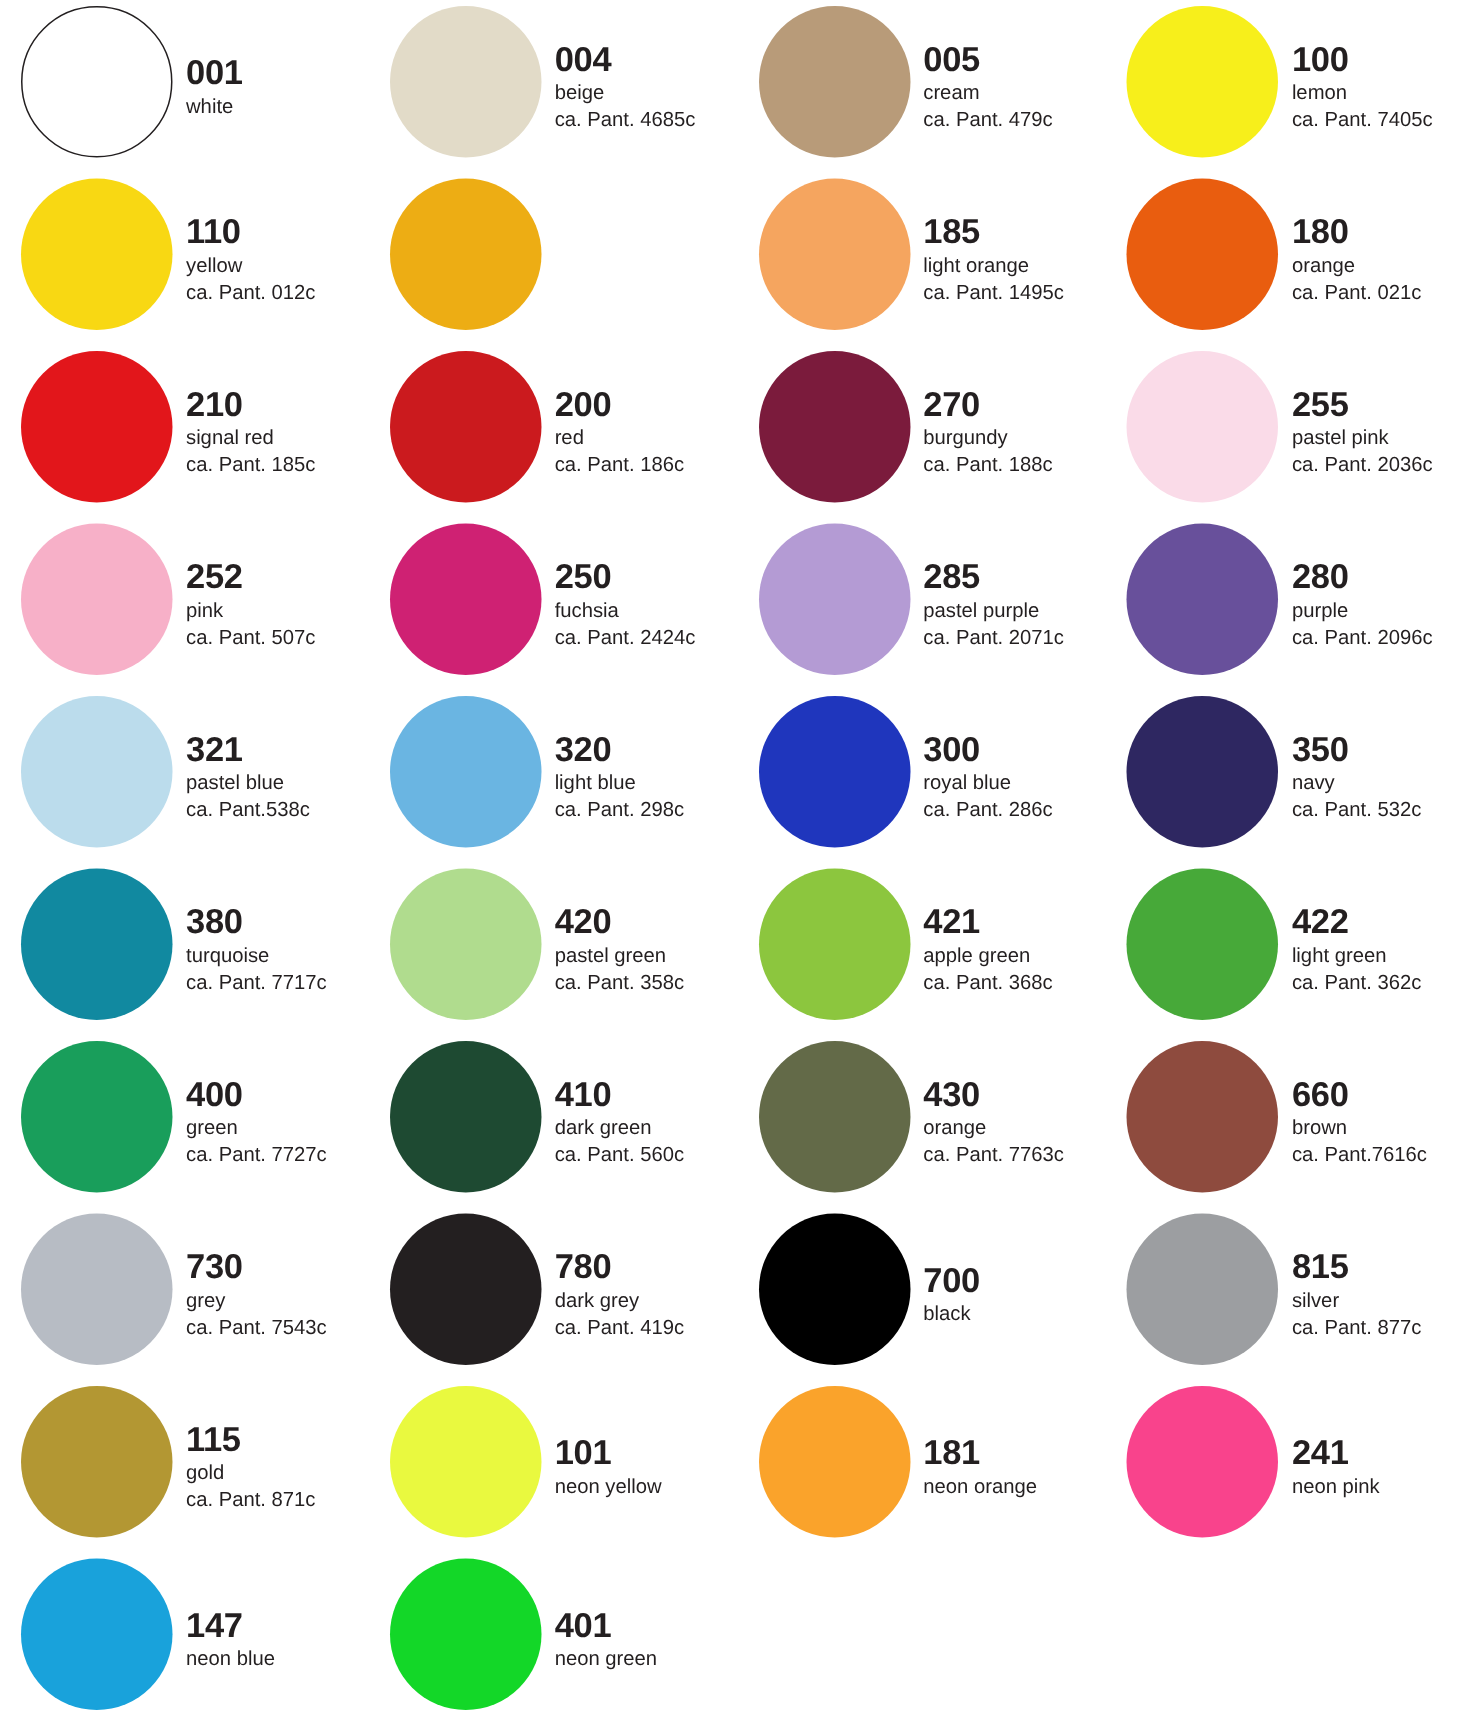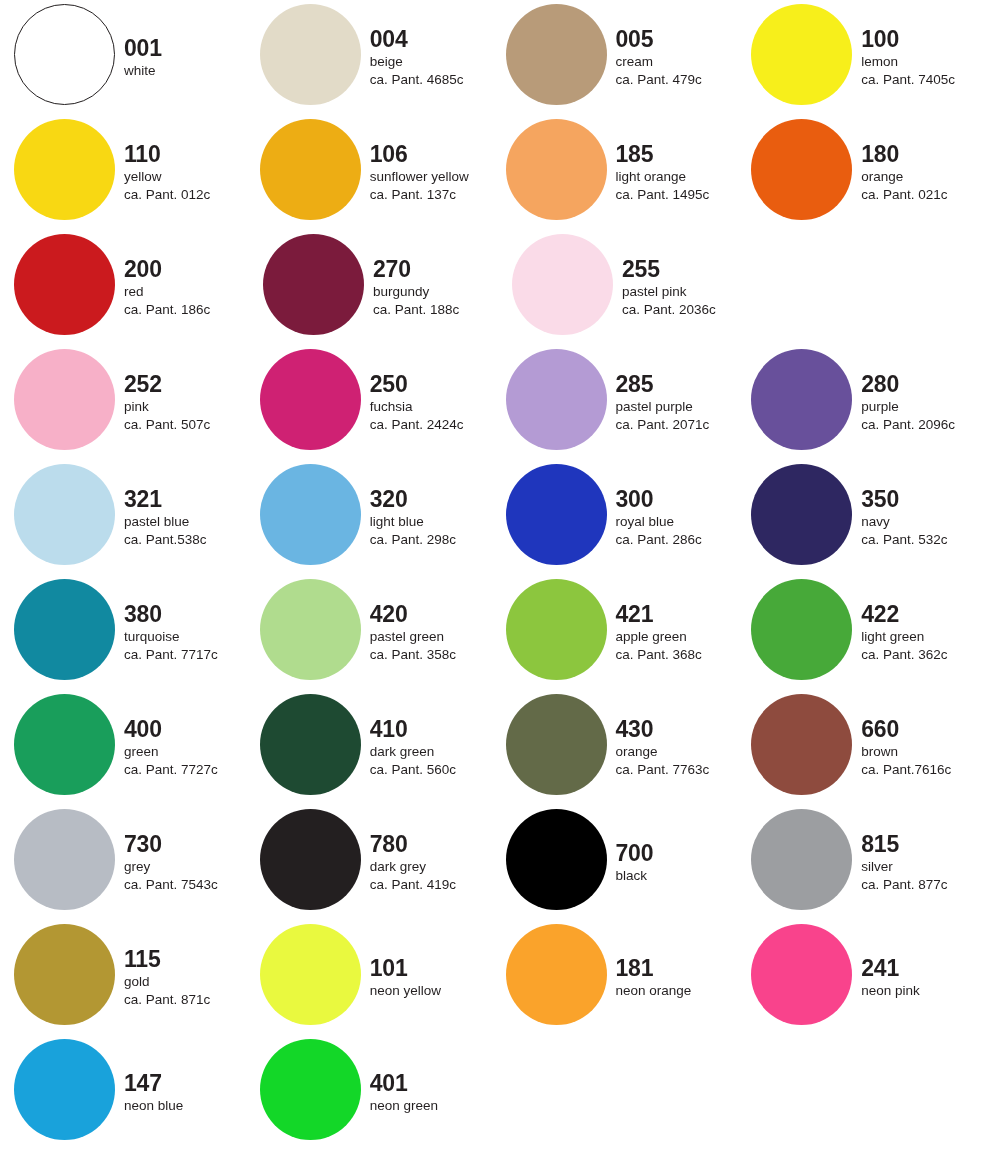--- a/index.html
+++ b/index.html
@@ -131,45 +131,48 @@
       <div class="swatch-cell">
         <div class="swatch-disc" style="background: rgb(248, 216, 19);"></div>
         <div class="swatch-text">
           <div class="swatch-code">110</div>
           <div class="swatch-name">yellow</div>
           <div class="swatch-pantone">ca. Pant. 012c</div>
         </div>
       </div>
       <div class="swatch-cell">
         <div class="swatch-disc" style="background: rgb(237, 173, 20);"></div>
-        <div class="swatch-text">
-          <div class="swatch-code">106</div>
-          <div class="swatch-name">sunflower yellow</div>
-          <div class="swatch-pantone">ca. Pant. 137c</div>
-        </div>
       </div>
       <div class="swatch-cell">
         <div class="swatch-disc" style="background: rgb(245, 165, 95);"></div>
         <div class="swatch-text">
           <div class="swatch-code">185</div>
           <div class="swatch-name">light orange</div>
           <div class="swatch-pantone">ca. Pant. 1495c</div>
         </div>
       </div>
       <div class="swatch-cell">
         <div class="swatch-disc" style="background: rgb(233, 93, 15);"></div>
         <div class="swatch-text">
           <div class="swatch-code">180</div>
           <div class="swatch-name">orange</div>
           <div class="swatch-pantone">ca. Pant. 021c</div>
         </div>
       </div>
     </div>
     <div class="swatch-row">
       <div class="swatch-cell">
+        <div class="swatch-disc" style="background: rgb(226, 22, 27);"></div>
+        <div class="swatch-text">
+          <div class="swatch-code">210</div>
+          <div class="swatch-name">signal red</div>
+          <div class="swatch-pantone">ca. Pant. 185c</div>
+        </div>
+      </div>
+      <div class="swatch-cell">
         <div class="swatch-disc" style="background: rgb(203, 26, 30);"></div>
         <div class="swatch-text">
           <div class="swatch-code">200</div>
           <div class="swatch-name">red</div>
           <div class="swatch-pantone">ca. Pant. 186c</div>
         </div>
       </div>
       <div class="swatch-cell">
         <div class="swatch-disc" style="background: rgb(123, 27, 60);"></div>
         <div class="swatch-text">

